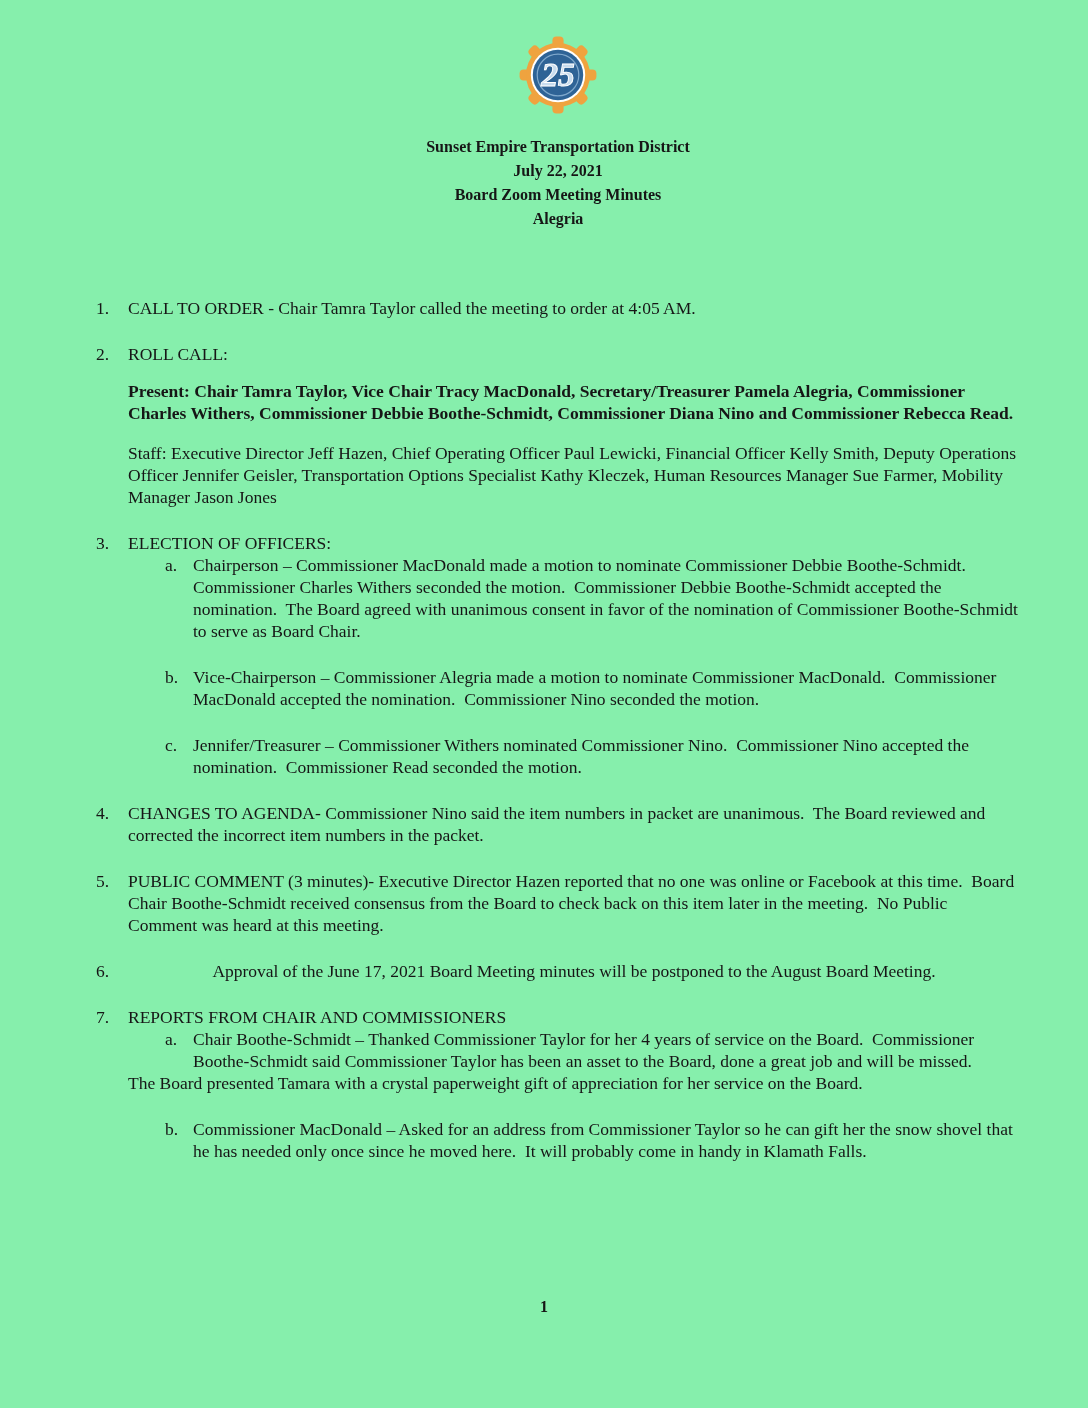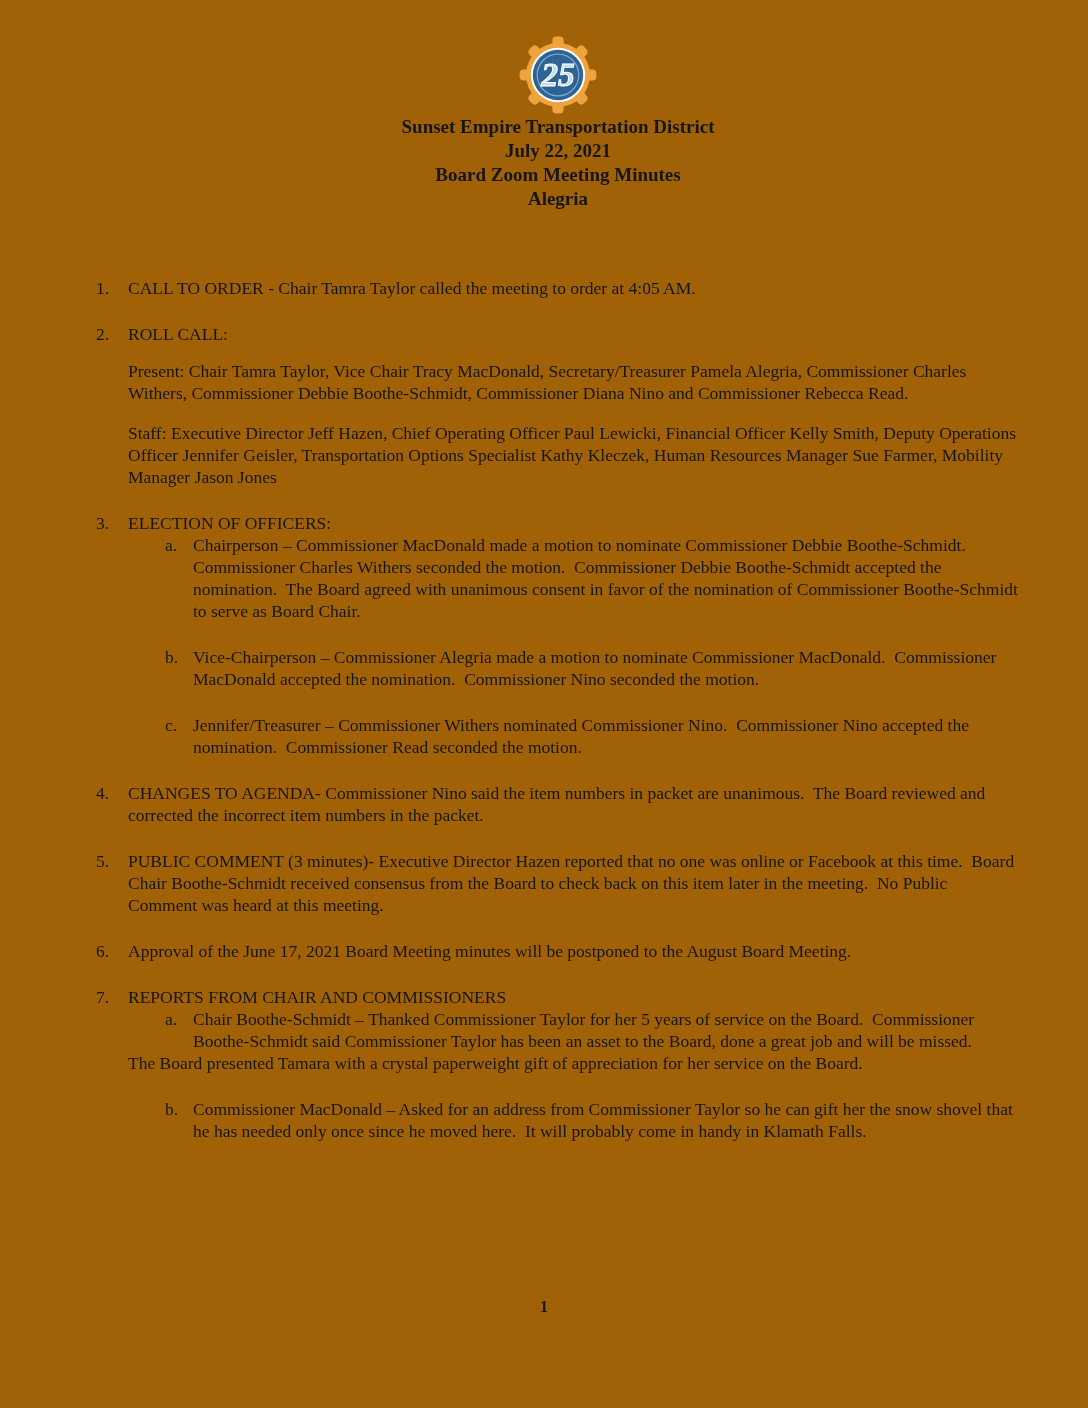--- a/index.html
+++ b/index.html
@@ -2,30 +2,30 @@
 <html><head>
 <meta charset="utf-8">
 <style>
   html, body { margin: 0; padding: 0; background: #ffffff; }
   .page {
     position: relative;
     width: 1088px;
     height: 1408px;
     box-sizing: border-box;
     padding: 35px 68px 0 96px;
-    background: #a16207;
+    background: #86efac;
     font-family: "Liberation Serif", serif;
     font-size: 17.5px;
     line-height: 22px;
     color: #161616;
     overflow: hidden;
   }
   .doc-header { text-align: center; }
   .logo-wrap { height: 80px; }
-  .title-block { margin-top: 0; font-weight: bold; font-size: 19px; line-height: 24px; }
+  .title-block { margin-top: 20px; font-weight: bold; font-size: 16px; line-height: 24px; }
   .minutes { margin-top: 66px; }
   .item { display: grid; grid-template-columns: 32px 1fr; margin-bottom: 24px; }
   .item:last-child { margin-bottom: 0; }
   .num-col { grid-column: 1; }
   .content-col { grid-column: 2; }
   p.para { margin: 0; white-space: pre-wrap; }
   .para + .para, .gap-above { margin-top: 18px; }
   .sub-item { display: grid; grid-template-columns: 28px 1fr; margin-left: 37px; }
   .sub-item.gap-above { margin-top: 24px; }
   .sub-extra { margin-left: 65px; margin-top: 24px; white-space: pre-wrap; }
@@ -74,21 +74,21 @@
       <span class="num-col">1.</span>
       <div class="content-col">
         <p class="para">CALL TO ORDER - Chair Tamra Taylor called the meeting to order at 4:05 AM.</p>
       </div>
     </section>
 
     <section class="item">
       <span class="num-col">2.</span>
       <div class="content-col">
         <p class="para" style="margin-bottom:15px;">ROLL CALL:</p>
-        <p class="para" style="margin-top:12px;">Present: Chair Tamra Taylor, Vice Chair Tracy MacDonald, Secretary/Treasurer Pamela Alegria, Commissioner Charles Withers, Commissioner Debbie Boothe-Schmidt, Commissioner Diana Nino and Commissioner Rebecca Read.</p>
+        <p class="para" style="margin-top:12px;font-weight:bold;">Present: Chair Tamra Taylor, Vice Chair Tracy MacDonald, Secretary/Treasurer Pamela Alegria, Commissioner Charles Withers, Commissioner Debbie Boothe-Schmidt, Commissioner Diana Nino and Commissioner Rebecca Read.</p>
         <p class="para">Staff: Executive Director Jeff Hazen, Chief Operating Officer Paul Lewicki, Financial Officer Kelly Smith, Deputy Operations Officer Jennifer Geisler, Transportation Options Specialist Kathy Kleczek, Human Resources Manager Sue Farmer, Mobility Manager Jason Jones</p>
       </div>
     </section>
 
     <section class="item">
       <span class="num-col">3.</span>
       <div class="content-col">
         <p class="para">ELECTION OF OFFICERS:</p>
         <div class="sub-item">
           <span>a.</span>
@@ -115,31 +115,31 @@
     <section class="item">
       <span class="num-col">5.</span>
       <div class="content-col">
         <p class="para">PUBLIC COMMENT (3 minutes)- Executive Director Hazen reported that no one was online or Facebook at this time.  Board Chair Boothe-Schmidt received consensus from the Board to check back on this item later in the meeting.  No Public Comment was heard at this meeting.</p>
       </div>
     </section>
 
     <section class="item">
       <span class="num-col">6.</span>
       <div class="content-col">
-        <p class="para" style="margin-top:0;">Approval of the June 17, 2021 Board Meeting minutes will be postponed to the August Board Meeting.</p>
+        <p class="para" style="margin-top:0;text-align:center;">Approval of the June 17, 2021 Board Meeting minutes will be postponed to the August Board Meeting.</p>
       </div>
     </section>
 
     <section class="item">
       <span class="num-col">7.</span>
       <div class="content-col">
         <p class="para">REPORTS FROM CHAIR AND COMMISSIONERS</p>
         <div class="sub-item">
           <span>a.</span>
-          <p class="para">Chair Boothe-Schmidt – Thanked Commissioner Taylor for her 5 years of service on the Board.  Commissioner Boothe-Schmidt said Commissioner Taylor has been an asset to the Board, done a great job and will be missed.</p>
+          <p class="para">Chair Boothe-Schmidt – Thanked Commissioner Taylor for her 4 years of service on the Board.  Commissioner Boothe-Schmidt said Commissioner Taylor has been an asset to the Board, done a great job and will be missed.</p>
         </div>
         <p class="para sub-extra">The Board presented Tamara with a crystal paperweight gift of appreciation for her service on the Board.</p>
         <div class="sub-item gap-above">
           <span>b.</span>
           <p class="para">Commissioner MacDonald – Asked for an address from Commissioner Taylor so he can gift her the snow shovel that he has needed only once since he moved here.  It will probably come in handy in Klamath Falls.</p>
         </div>
       </div>
     </section>
 
   </main>

